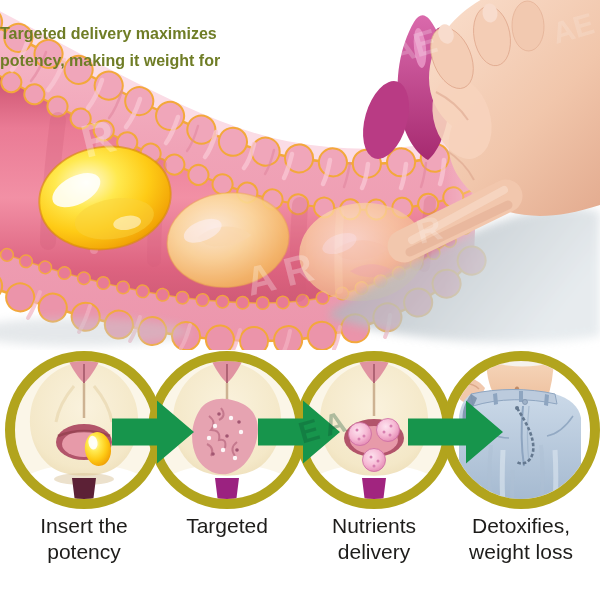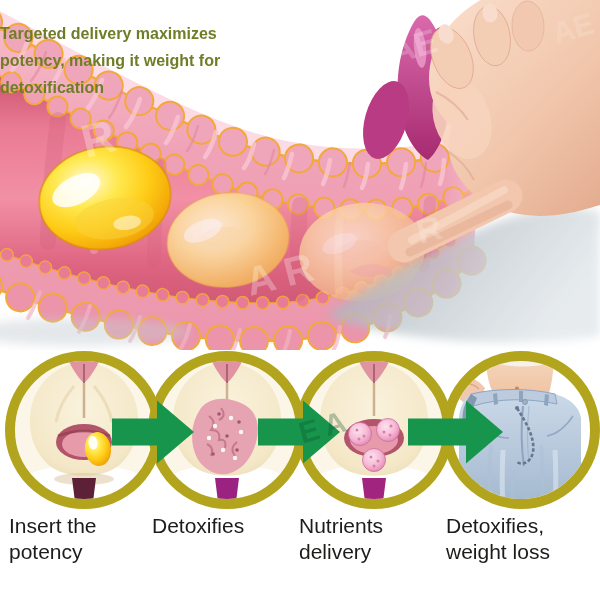--- a/index.html
+++ b/index.html
@@ -2,21 +2,21 @@
 <html style="--background: #ffffff; --heading: #6f7d26; --label: #1d1c1a; --ring: #b2a41d; --arrow: #17954c; --gold_outline: #f3a83b; --intestine_wall: #ef9cb4; --intestine_lumen: #e0607e; --capsule_gold: #fecb16; --skin: #f0c4aa; --magenta: #b93b84; --jeans: #b7c8db; --shadow: #aab4bc;"><head>
 <meta charset="utf-8">
 <style>
   html,body{margin:0;padding:0;background:#fff;}
   .canvas{position:relative;width:600px;height:600px;background:var(--background,#fff);
     overflow:hidden;font-family:"Liberation Sans",sans-serif;}
   .heading{position:absolute;top:20px;left:0;width:500px;text-align:left;
     font-size:16px;line-height:27px;font-weight:600;color:var(--heading,#6f7d26);z-index:5;}
   .main-illo{position:absolute;top:0;left:0;z-index:1;}
   .steps-svg{position:absolute;top:350px;left:0;z-index:2;}
-  .step-label{position:absolute;width:150px;font-size:21px;line-height:26px;
+  .step-label{position:absolute;width:150px;text-align:center;font-size:21px;line-height:26px;
     color:var(--label,#1d1c1a);z-index:3;}
   svg{font-family:"Liberation Sans",sans-serif;}
   svg text.wm{font-weight:bold;}
 </style>
 </head>
 <body>
 
 <div class="canvas">
 
   <svg class="main-illo" width="600" height="350" viewBox="0 0 600 350">
@@ -217,21 +217,20 @@
       <text x="394" y="64" font-size="34" fill="#ffffff" opacity="0.22" transform="rotate(-16 394 64)">AE</text>
       <text x="250" y="296" font-size="40" letter-spacing="10" fill="#ffffff" opacity="0.28" transform="rotate(-14 250 296)">AR</text>
       <text x="556" y="44" font-size="30" fill="#ffffff" opacity="0.15" transform="rotate(-16 556 44)">AE</text>
       <text x="420" y="244" font-size="34" fill="#ffffff" opacity="0.2" transform="rotate(-14 420 244)">R</text>
     </g>
   </svg>
 
   <div class="heading">
     <div>Targeted delivery maximizes</div>
     <div>potency, making it weight for</div>
-    <div>detoxification</div>
   </div>
 
   <svg class="steps-svg" width="600" height="165" viewBox="0 0 600 165">
     <defs>
       <clipPath id="cirClip">
           <circle cx="0" cy="80" r="69"></circle>
         </clipPath>
       <radialGradient id="bodyGrad" cx="0.5" cy="0.4" r="0.75">
         <stop offset="0" stop-color="#faf2dd"></stop>
           <stop offset="0.7" stop-color="#f4e8c8"></stop>
@@ -405,21 +404,21 @@
     <polygon points="258,68.5 303,68.5 303,50.5 340,82 303,113.5 303,95.5 258,95.5" style="fill:var(--arrow)"></polygon>
     <polygon points="408,68.5 466,68.5 466,50.5 503,82 466,113.5 466,95.5 408,95.5" style="fill:var(--arrow)"></polygon>
     <text class="wm" x="300" y="94" font-size="30" letter-spacing="6" fill="#0d4f2f" opacity="0.3" transform="rotate(-16 300 86)">EA</text>
   </svg>
 
   <div class="step-label" style="left:9px;top:513px">
     <div>Insert the</div>
     <div>potency</div>
   </div>
   <div class="step-label" style="left:152px;top:513px">
-    <div>Detoxifies</div>
+    <div>Targeted</div>
     <div></div>
   </div>
   <div class="step-label" style="left:446px;top:513px">
     <div>Detoxifies,</div>
     <div>weight loss</div>
   </div>
   <div class="step-label" style="left:299px;top:513px">
     <div>Nutrients</div>
     <div>delivery</div>
   </div>

